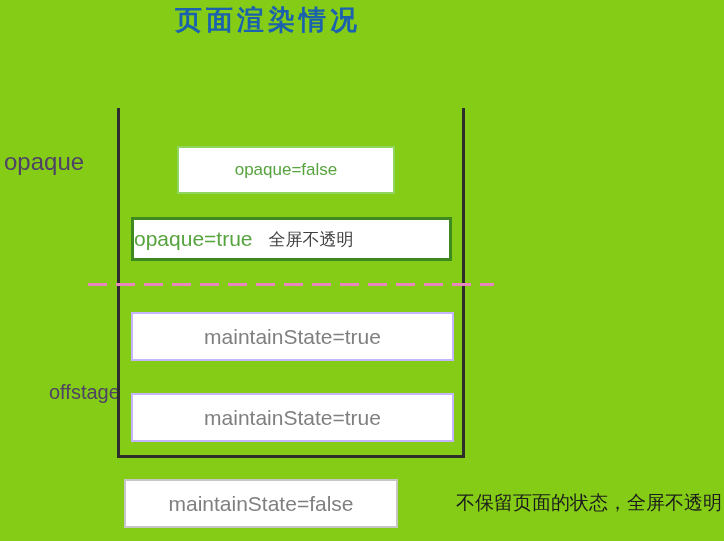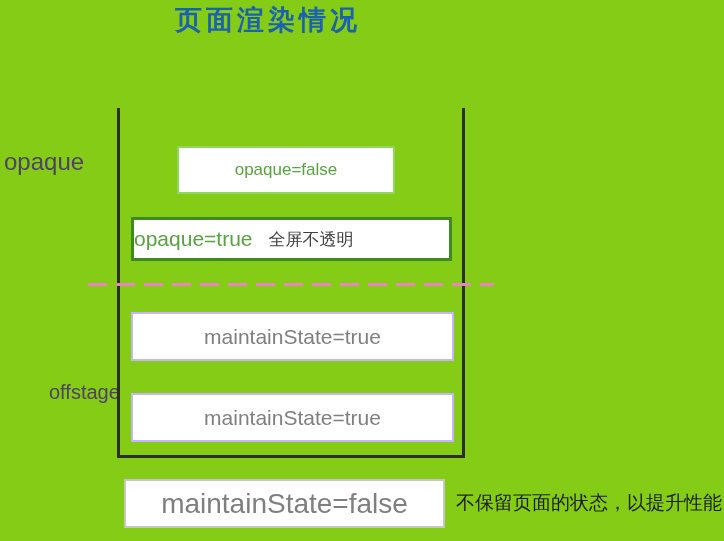--- a/index.html
+++ b/index.html
@@ -86,24 +86,24 @@
     width: 323px; height: 49px;
     border: 2px solid #c4b5fd;
     color: #7f7f7f;
     font-size: 21px;
   }
   .box-maintain-1 { left: 131px; top: 312px; }
   .box-maintain-2 { left: 131px; top: 393px; }
 
   .box-maintain-false {
     left: 124px; top: 479px;
-    width: 321px; height: 49px;
+    width: 274px; height: 49px;
     border: 2px solid #c6c6c6;
     color: #7f7f7f;
-    font-size: 28px;
+    font-size: 21px;
   }
 
   .divider-dashed {
     position: absolute;
     left: 88px; top: 283px;
     width: 406px; height: 3px;
     background: repeating-linear-gradient(
       90deg,
       #e886bd 0px, #e886bd 19px,
       transparent 19px, transparent 28px
@@ -148,15 +148,15 @@
   </div>
 
   <div class="page-box box-maintain box-maintain-2">
     <span>maintainState=true</span>
   </div>
 
   <div class="page-box box-maintain-false">
     <span>maintainState=false</span>
   </div>
 
-  <div class="bottom-note">不保留页面的状态，以提升性能</div>
+  <div class="bottom-note">不保留页面的状态，全屏不透明</div>
 
 </div>
 
 </body></html>

